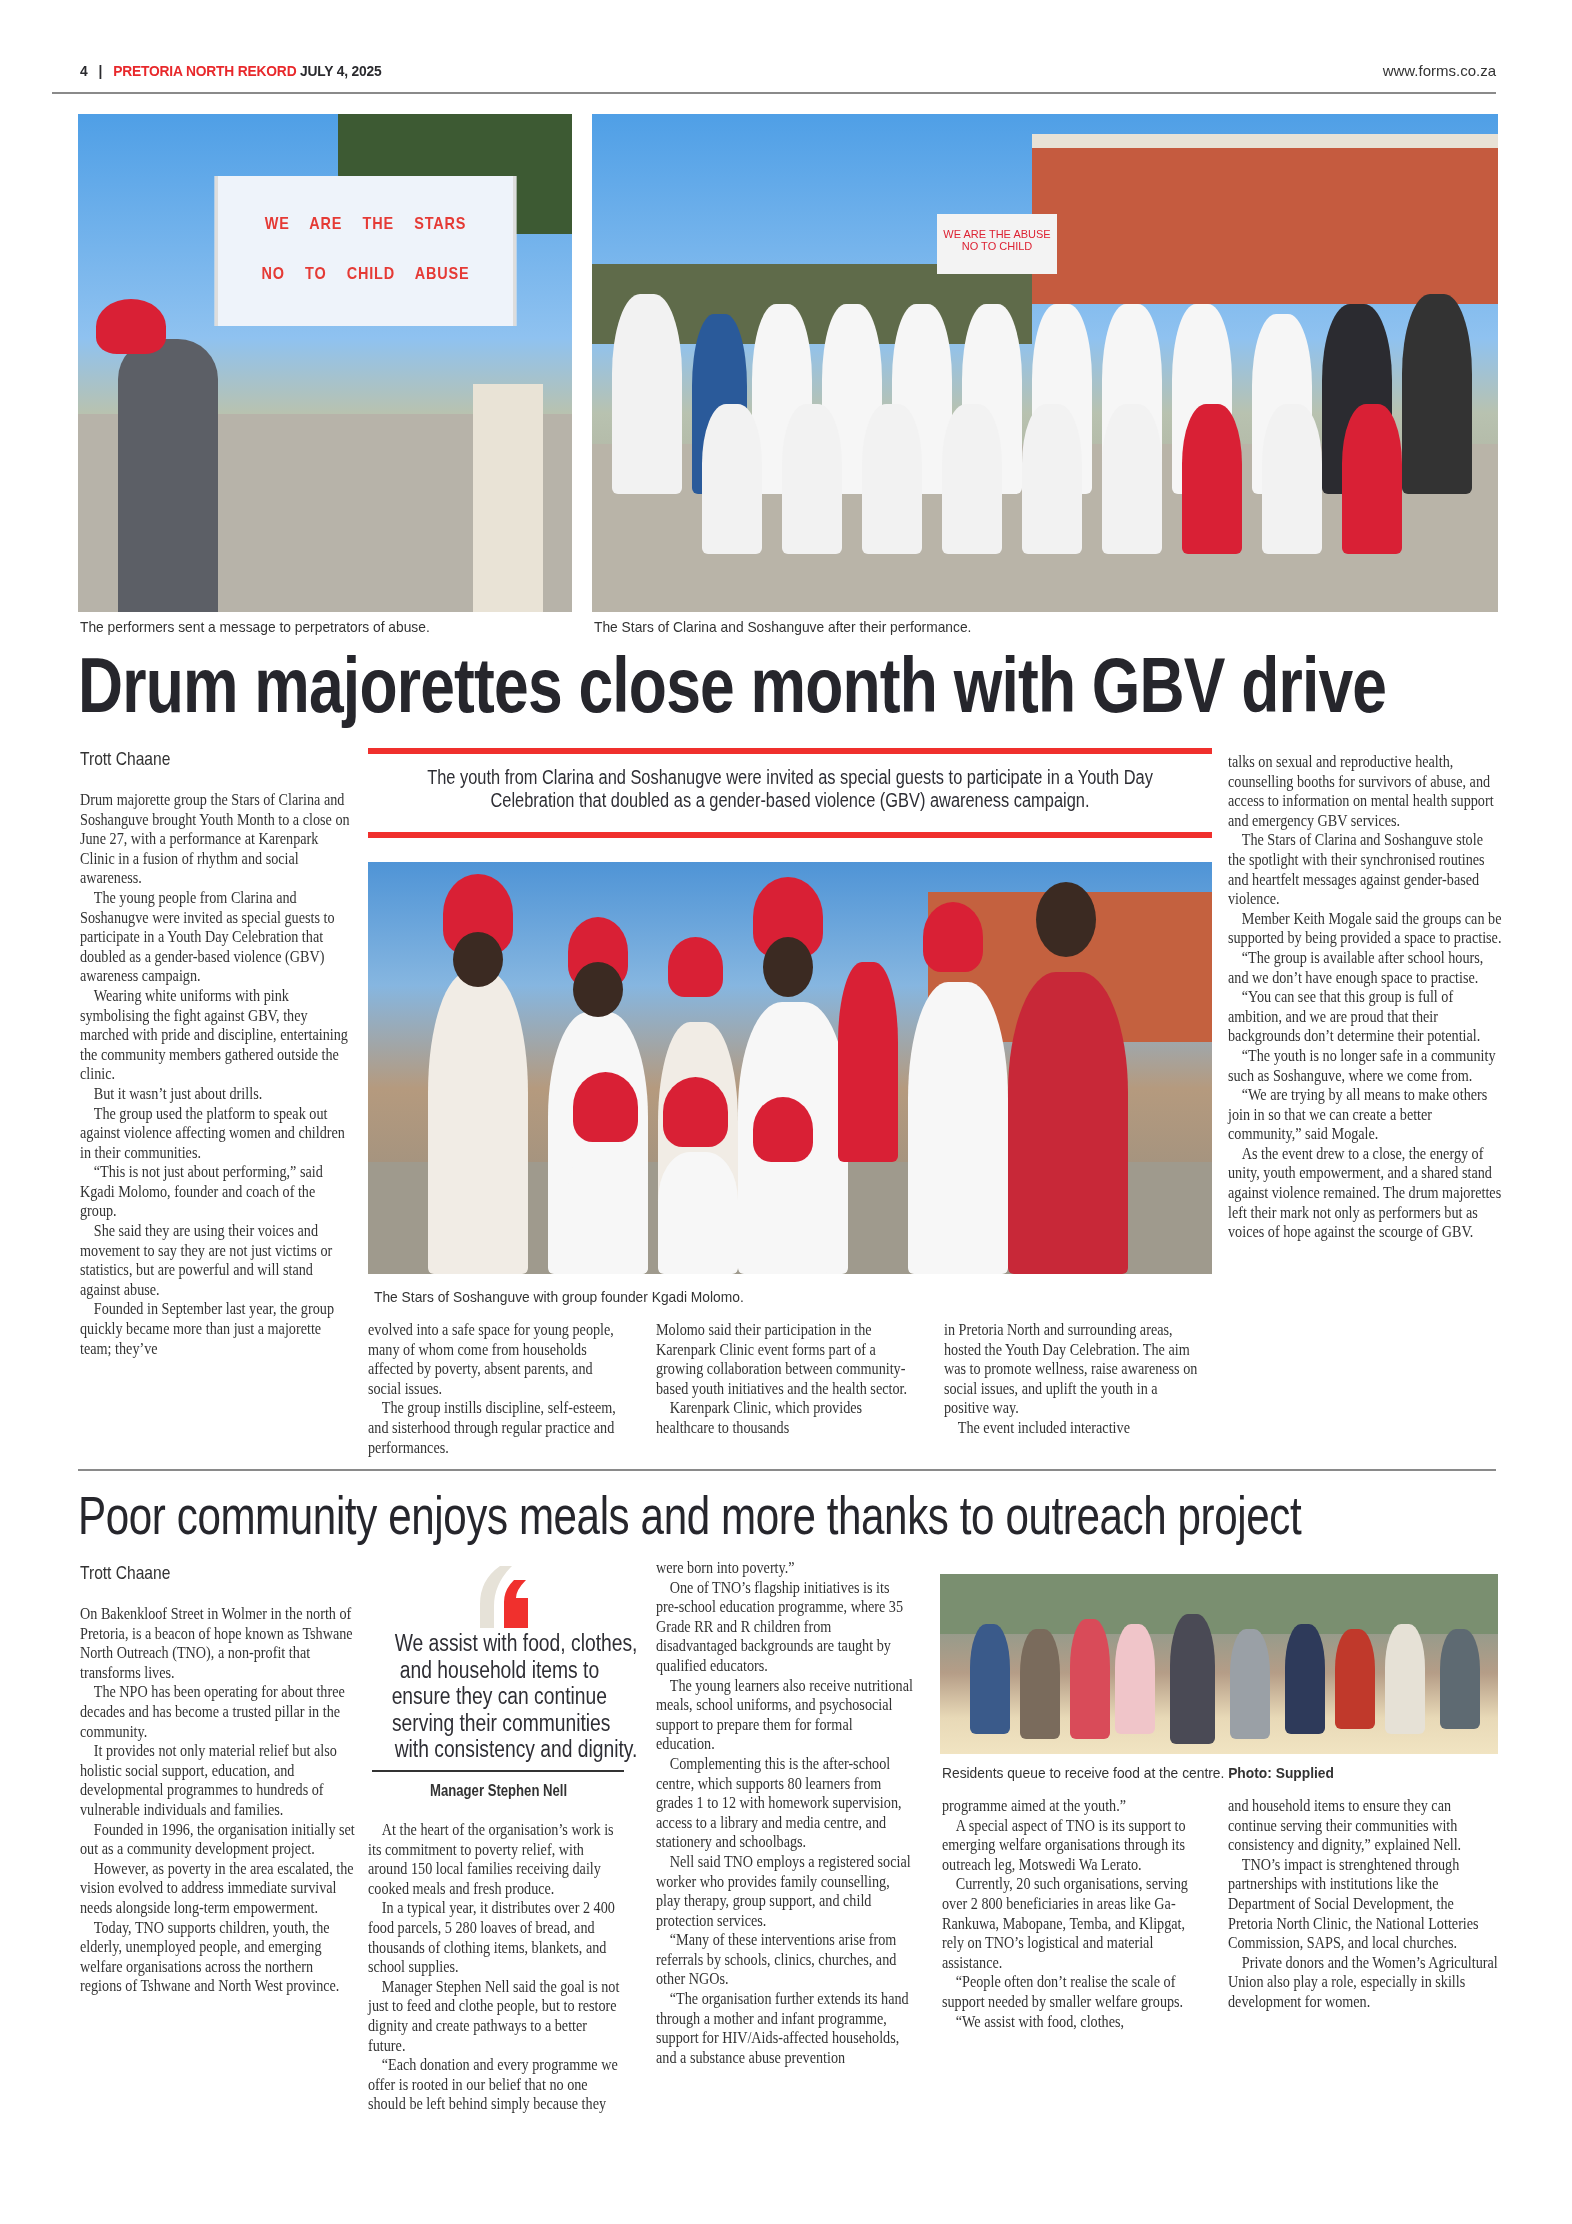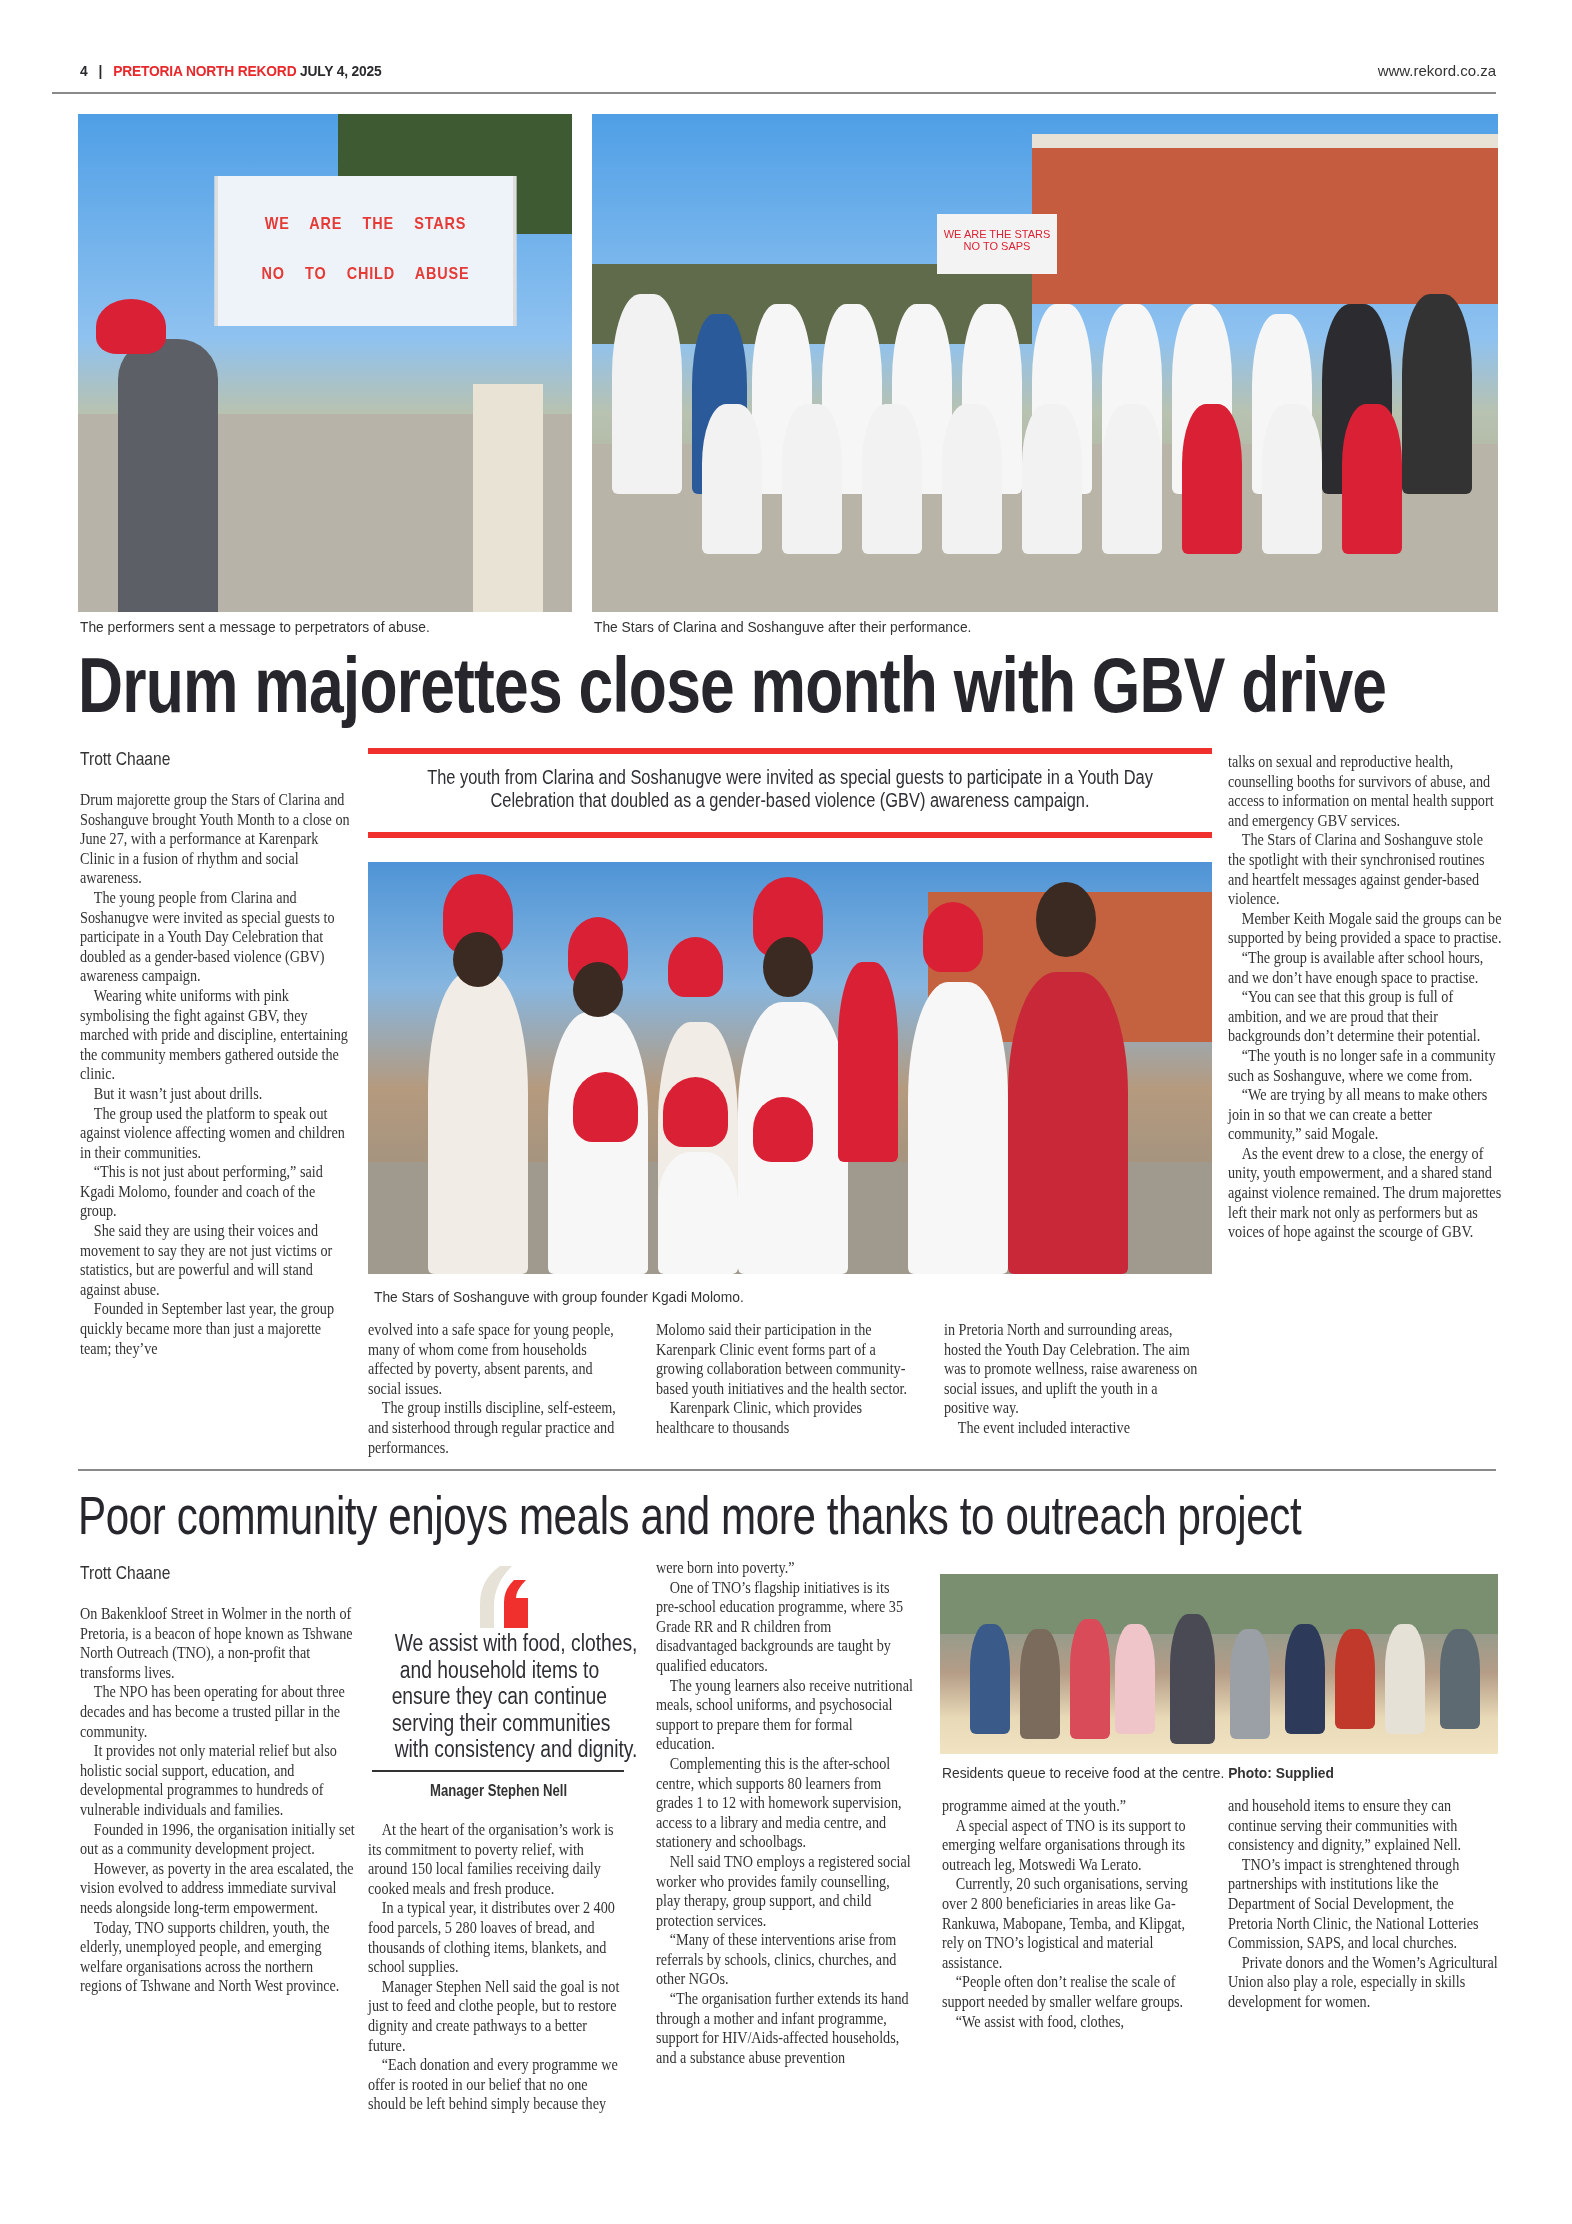--- a/index.html
+++ b/index.html
@@ -57,41 +57,41 @@
 </style>
 </head>
 <body>
 
 <div class="abs folio">
   <span>4</span>
   <span style="margin:0 8px;">|</span>
   <span class="pub">PRETORIA NORTH REKORD</span>
   <span>JULY 4, 2025</span>
 </div>
-<div class="abs site">www.rekord.co.za</div>
+<div class="abs site">www.forms.co.za</div>
 <div class="abs rule-top"></div>
 
 <div class="abs photo sky" style="left:78px; top:114px; width:494px; height:498px;">
   <div style="position:absolute; left:0; top:300px; width:494px; height:198px; background:#b7b3a9;"></div>
   <div style="position:absolute; left:260px; top:0; width:234px; height:120px; background:#3d5a33; border-radius:0 0 0 60px;"></div>
   <div class="banner">
     <div>WE ARE THE STARS</div>
     <div>NO TO CHILD ABUSE</div>
   </div>
   <div style="position:absolute; left:40px; top:225px; width:100px; height:273px; background:#5c5f66; border-radius:40px 40px 0 0;"></div>
   <div class="hat" style="left:18px; top:185px; width:70px; height:55px;"></div>
   <div style="position:absolute; left:395px; top:270px; width:70px; height:228px; background:#e9e3d6;"></div>
 </div>
 
 <div class="abs photo sky" style="left:592px; top:114px; width:906px; height:498px;">
   <div style="position:absolute; left:440px; top:20px; width:466px; height:170px; background:#c55b3f;"></div>
   <div style="position:absolute; left:440px; top:20px; width:466px; height:14px; background:#e8e2d6;"></div>
   <div style="position:absolute; left:0; top:150px; width:440px; height:80px; background:#5f6b4a;"></div>
   <div style="position:absolute; left:0; top:330px; width:906px; height:168px; background:#b9b4a8;"></div>
-  <div style="position:absolute; left:345px; top:100px; width:120px; height:60px; background:#f3f3f3; font-family:'Liberation Sans',sans-serif; font-size:11px; color:#d23;text-align:center;padding-top:14px;">WE ARE THE STARS NO TO SAPS</div>
+  <div style="position:absolute; left:345px; top:100px; width:120px; height:60px; background:#f3f3f3; font-family:'Liberation Sans',sans-serif; font-size:11px; color:#d23;text-align:center;padding-top:14px;">WE ARE THE ABUSE NO TO CHILD</div>
   <div style="position:absolute; left:0; top:160px; width:906px; height:240px;">
     <div class="person" style="left:20px; top:20px; width:70px; height:200px; background:#f2f2f2;"></div>
     <div class="person" style="left:100px; top:40px; width:55px; height:180px; background:#2a5a9a;"></div>
     <div class="person" style="left:160px; top:30px; width:60px; height:190px; background:#f6f6f6;"></div>
     <div class="person" style="left:230px; top:30px; width:60px; height:190px; background:#f6f6f6;"></div>
     <div class="person" style="left:300px; top:30px; width:60px; height:190px; background:#f6f6f6;"></div>
     <div class="person" style="left:370px; top:30px; width:60px; height:190px; background:#f6f6f6;"></div>
     <div class="person" style="left:440px; top:30px; width:60px; height:190px; background:#f6f6f6;"></div>
     <div class="person" style="left:510px; top:30px; width:60px; height:190px; background:#f6f6f6;"></div>
     <div class="person" style="left:580px; top:30px; width:60px; height:190px; background:#f6f6f6;"></div>

